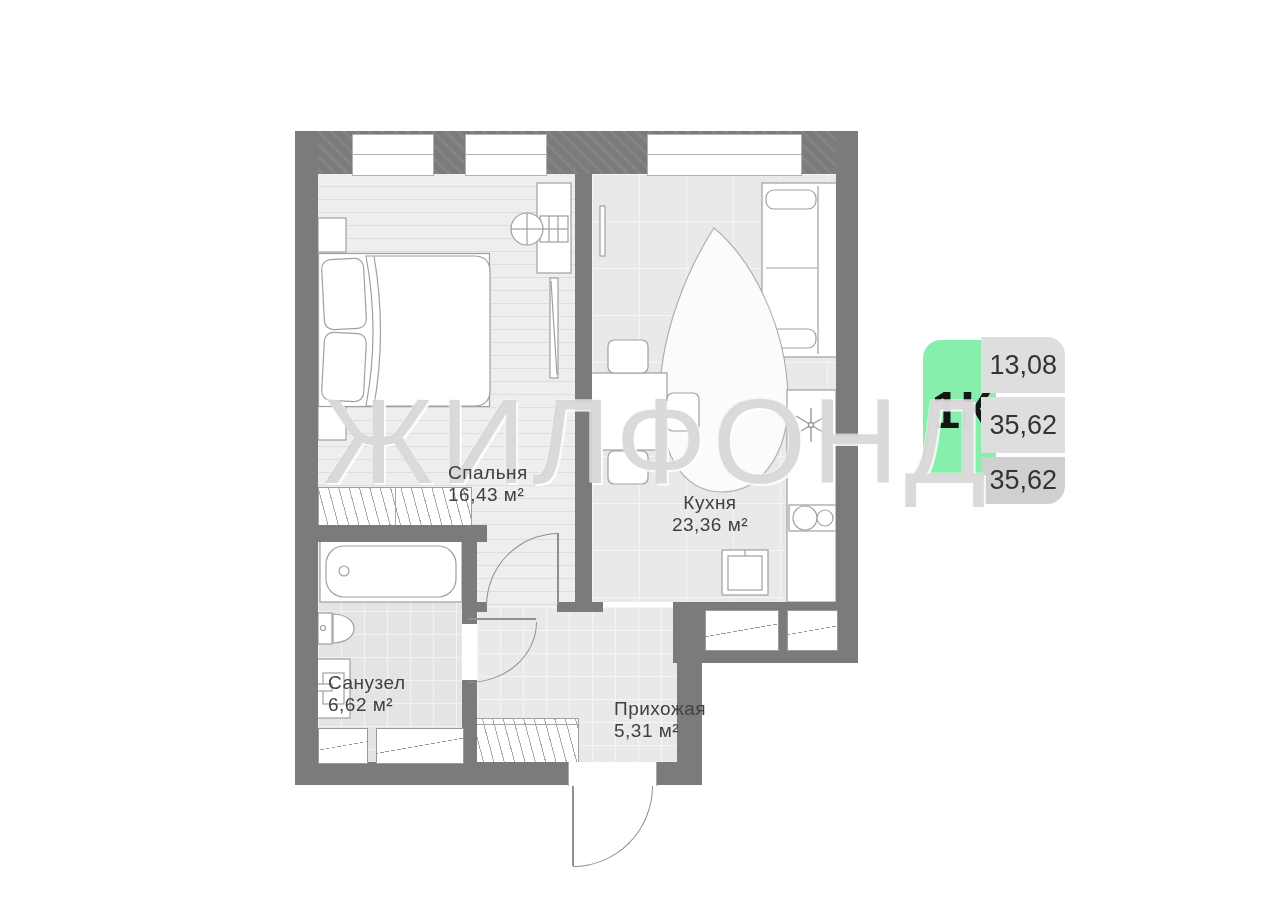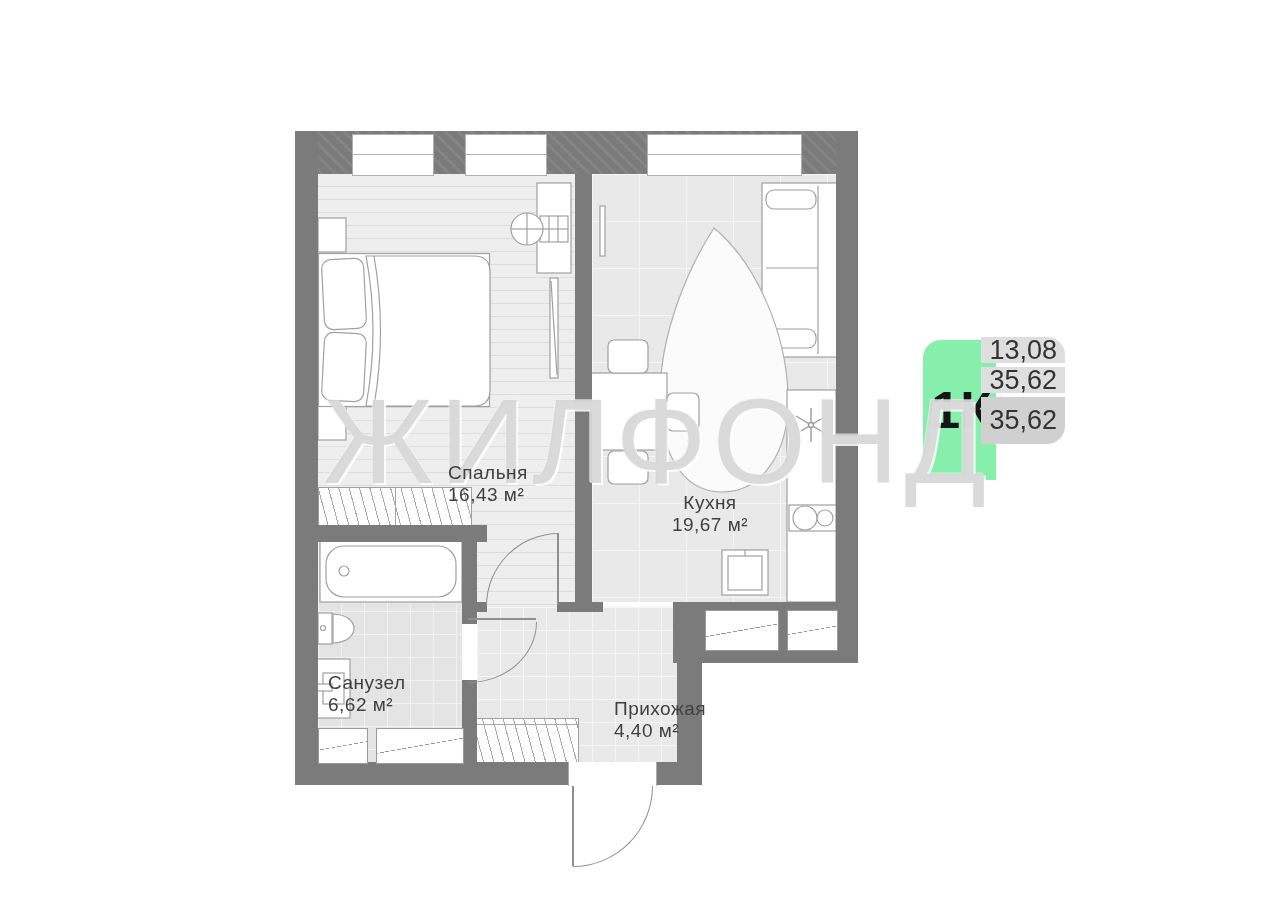--- a/index.html
+++ b/index.html
@@ -30,21 +30,21 @@
   .room-label{position:absolute;z-index:60;color:#404040;font-size:19px;line-height:1.18;letter-spacing:.5px;}
   .room-label .area{display:block;}
   #watermark{position:absolute;left:323px;top:372px;z-index:50;font-size:120px;font-weight:400;
              letter-spacing:6px;color:rgba(211,211,211,.85);white-space:nowrap;
              text-shadow:2px 2px 0 rgba(255,255,255,.85),-1px -1px 0 rgba(245,245,245,.6);}
   #infobox{position:absolute;left:905px;top:337px;width:160px;height:143px;z-index:40;}
   #infobox .typecell{position:absolute;left:18px;top:3px;width:73px;height:140px;background:#86efac;
        border-radius:18px 0 0 0;display:flex;align-items:center;justify-content:flex-end;
        font-size:52px;font-weight:700;color:#151515;padding-right:4px;box-sizing:border-box;}
   #infobox .vals{position:absolute;left:76px;top:0;width:84px;}
-  #infobox .valrow{height:26px;margin-bottom:4px;background:#dedede;color:#333;font-size:27px;
+  #infobox .valrow{height:56px;margin-bottom:4px;background:#dedede;color:#333;font-size:27px;
        display:flex;align-items:center;justify-content:flex-end;padding-right:8px;}
   #infobox .valrow:nth-child(1){border-radius:0 18px 0 0;}
   #infobox .valrow:nth-child(3){background:#d0d0d0;border-radius:0 0 18px 0;height:47px;margin-bottom:0;}
 </style>
 </head>
 <body>
 
 <div id="canvas">
 
   <div class="floor planks abs" style="left:318px;top:174px;width:257px;height:353px;"></div>
@@ -187,29 +187,29 @@
   <div class="leaf" style="left:572px;top:786px;width:2px;height:80px;"></div>
 
   <div id="watermark">ЖИЛФОНД</div>
 
   <div class="room-label" style="left:448px;top:462px;">
     <span>Спальня</span>
     <span class="area">16,43 м²</span>
   </div>
   <div class="room-label" style="left:645px;top:492px;width:130px;text-align:center;">
     <span>Кухня</span>
-    <span class="area">19,67 м²</span>
+    <span class="area">23,36 м²</span>
   </div>
   <div class="room-label" style="left:328px;top:672px;">
     <span>Санузел</span>
     <span class="area">6,62 м²</span>
   </div>
   <div class="room-label" style="left:614px;top:698px;">
     <span>Прихожая</span>
-    <span class="area">4,40 м²</span>
+    <span class="area">5,31 м²</span>
   </div>
 
   <div id="infobox">
     <div class="typecell">1К</div>
     <div class="vals">
       <div class="valrow">13,08</div>
       <div class="valrow">35,62</div>
       <div class="valrow">35,62</div>
     </div>
   </div>

